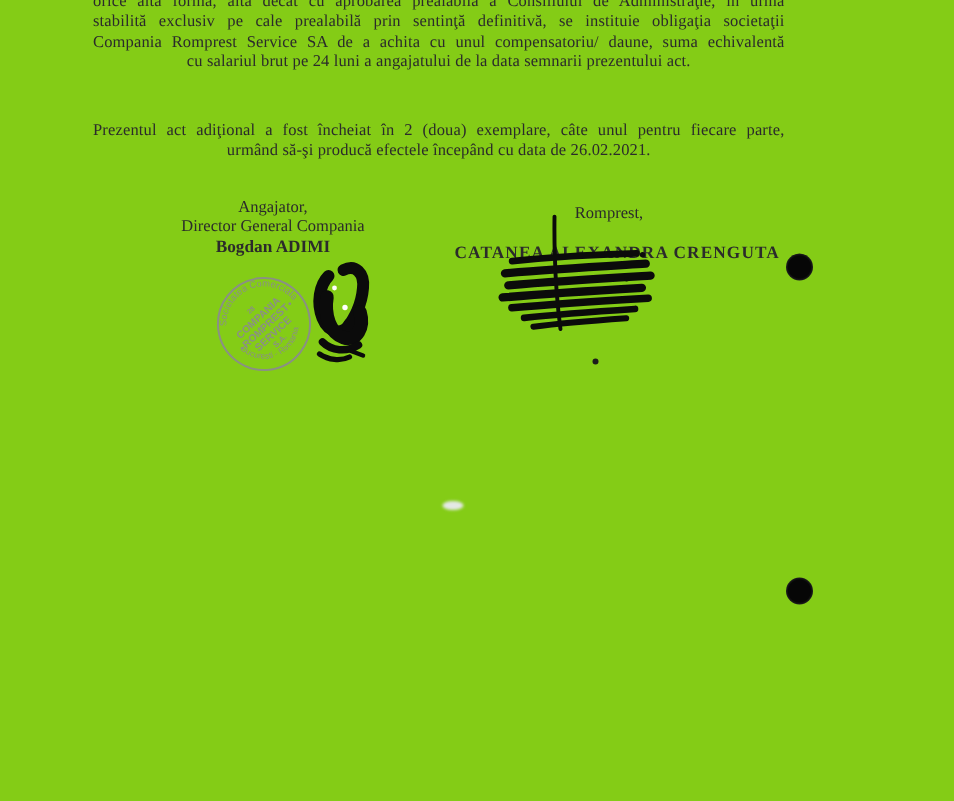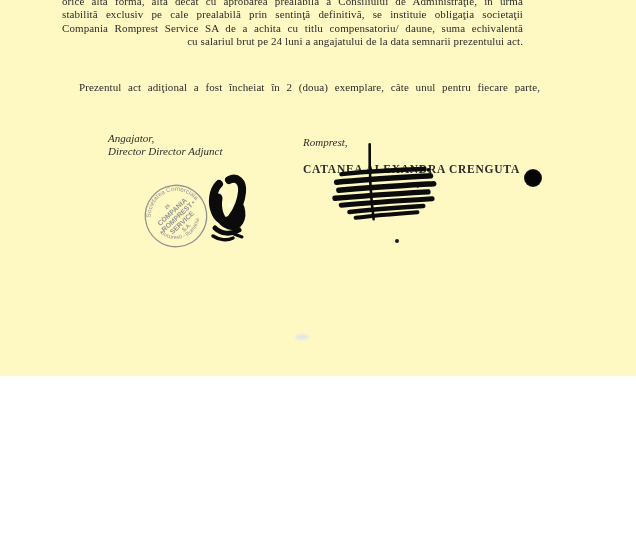--- a/index.html
+++ b/index.html
@@ -1,40 +1,40 @@
 <!DOCTYPE html>
 <html><head>
 <meta charset="utf-8">
 <style>
   html, body { margin: 0; padding: 0; background: #ffffff; }
   .page {
     position: relative;
     width: 636px;
-    height: 376px;
-    background: #fef9c3;
+    height: 534px;
+    background: #84cc16;
     overflow: hidden;
     font-family: "Liberation Serif", "DejaVu Serif", serif;
     color: #2b2b2b;
   }
   .textcol {
     position: absolute;
     left: 62px;
     width: 461px;
   }
   .para { position: absolute; left: 0; width: 100%; }
   .line {
     font-size: 11px;
     line-height: 13.3px;
     letter-spacing: 0.1px;
     white-space: normal;
     color: #2b2b2b;
   }
   .jline { text-align: justify; text-align-last: justify; }
-  .lline { text-align: right; }
-  .sigblock { position: absolute; text-align: left; font-size: 11px; line-height: 13px; font-style: italic; }
+  .lline { text-align: center; }
+  .sigblock { position: absolute; text-align: center; font-size: 11px; line-height: 13px; }
   .sig-role { font-size: 11px; }
   .sig-title { font-size: 11px; }
   .sig-name { font-weight: bold; font-size: 11.5px; margin-top: 0.5px; }
   .emp-name {
     position: absolute;
     font-weight: bold;
     font-size: 11.5px;
     letter-spacing: 0.75px;
     text-align: center;
     white-space: nowrap;
@@ -61,31 +61,33 @@
 </style>
 </head>
 <body>
 
 <div class="page">
 
   <div class="textcol" style="top:0;">
     <div class="para" style="top:-5px;">
       <div class="line jline">orice altă formă, alta decât cu aprobarea prealabilă a Consiliului de Administraţie, în urma</div>
       <div class="line jline">stabilită exclusiv pe cale prealabilă prin sentinţă definitivă, se instituie obligaţia societaţii</div>
-      <div class="line jline">Compania Romprest Service SA de a achita cu titlu compensatoriu/ daune, suma echivalentă</div>
+      <div class="line jline">Compania Romprest Service SA de a achita cu unul compensatoriu/ daune, suma echivalentă</div>
       <div class="line lline">cu salariul brut pe 24 luni a angajatului de la data semnarii prezentului act.</div>
     </div>
-    <div class="para" style="top:81px;margin-left:17px;">
+    <div class="para" style="top:81px;">
       <div class="line jline">Prezentul act adiţional a fost încheiat în 2 (doua) exemplare, câte unul pentru fiecare parte,</div>
+      <div class="line lline">urmând să-şi producă efectele începând cu data de 26.02.2021.</div>
     </div>
   </div>
 
   <div class="sigblock" style="left:108px; top:132px; width:148px;">
     <div class="sig-role">Angajator,</div>
-    <div class="sig-title">Director Director Adjunct</div>
+    <div class="sig-title">Director General Compania</div>
+    <div class="sig-name">Bogdan ADIMI</div>
   </div>
 
   <div class="sigblock" style="left:303px; top:136px; width:206px;">
     <div class="sig-role">Romprest,</div>
   </div>
   <div class="emp-name" style="left:303px; top:163px; width:206px;">CATANEA ALEXANDRA CRENGUTA</div>
 
   <svg style="left:142px; top:183px;" width="68" height="66" viewBox="0 0 100 100">
     <g transform="rotate(-7 50 50)" opacity="0.92">
       <circle cx="50" cy="50" r="46.5" fill="none" stroke="#8b8b8f" stroke-width="2"></circle>

